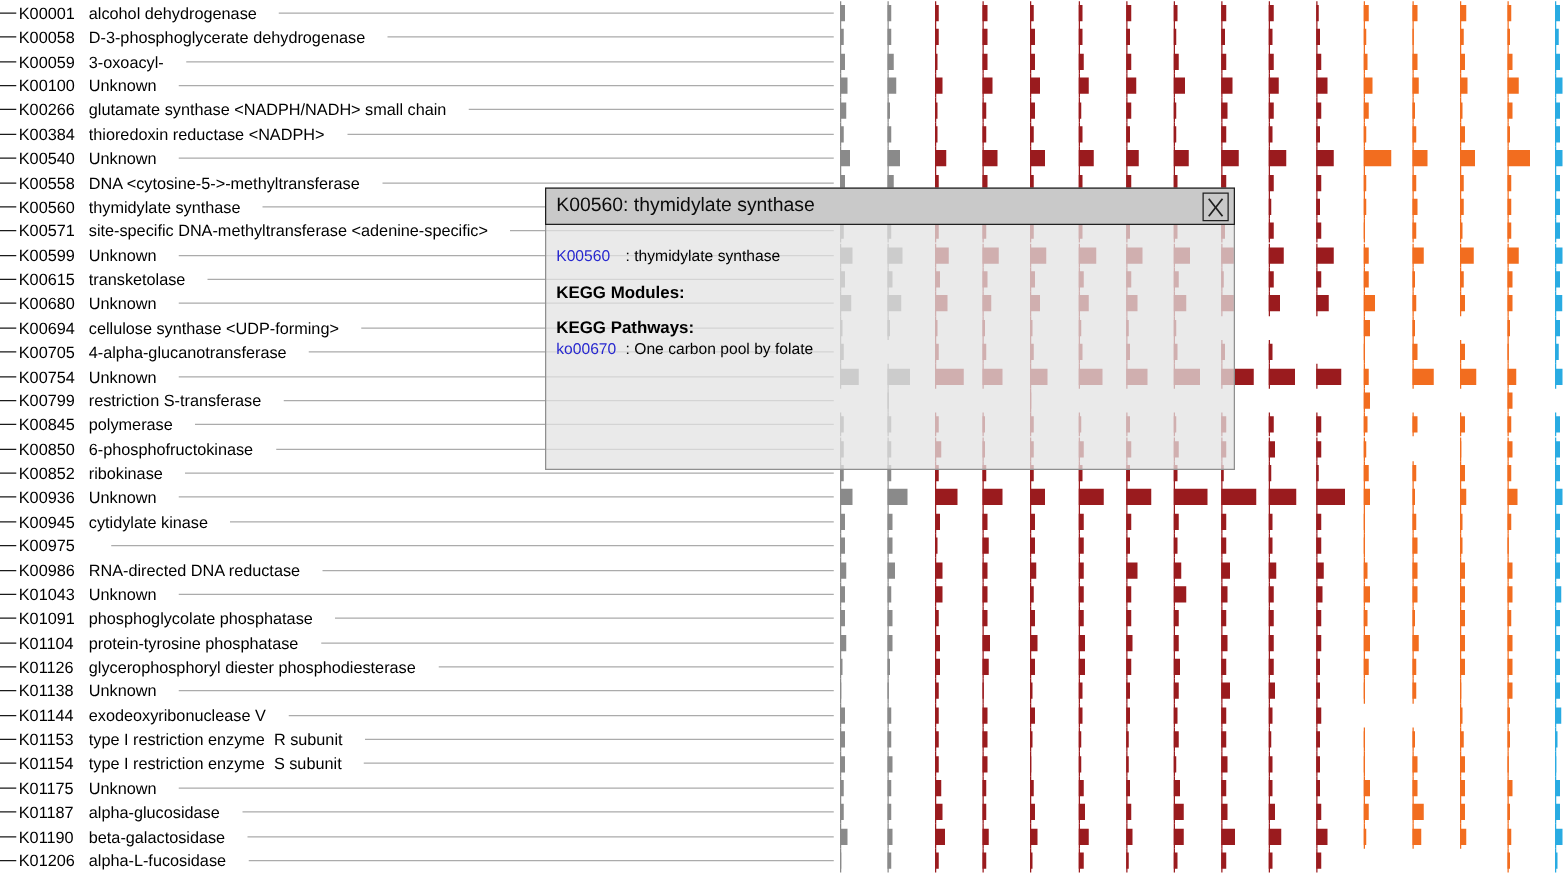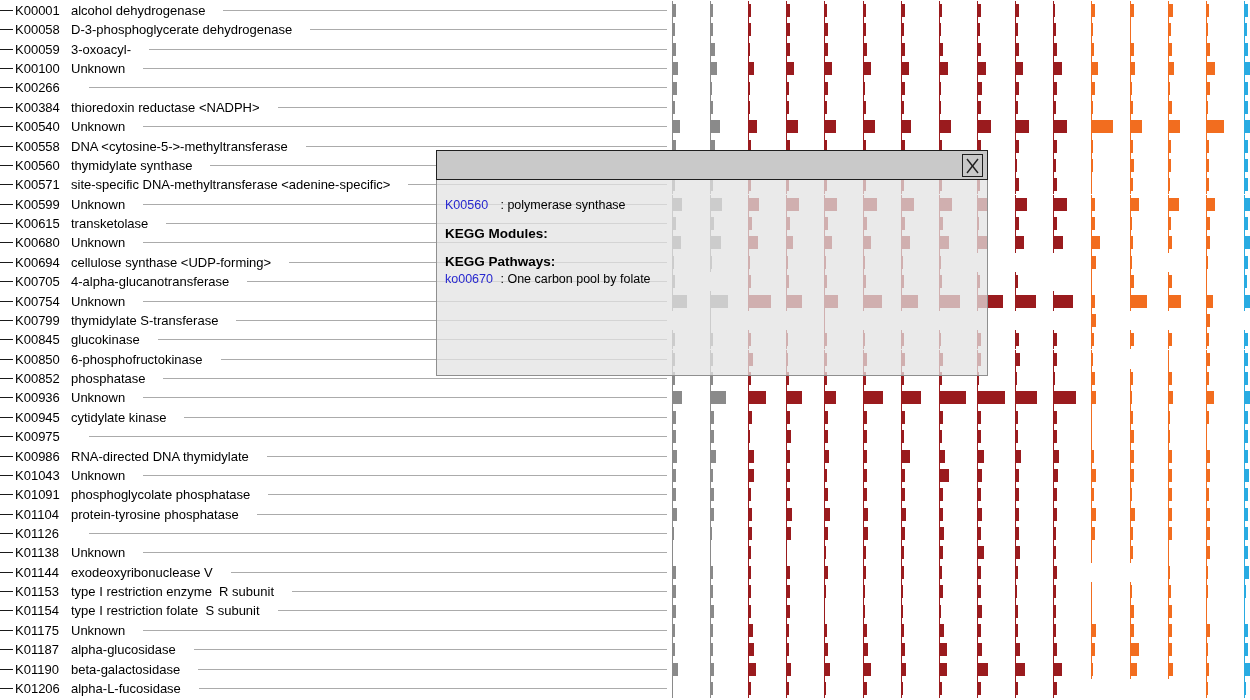--- a/index.html
+++ b/index.html
@@ -200,20 +200,21 @@
     <div class="bar" style="left: 1130px; top: 62.1px; width: 5px; height: 13px; background: rgb(242, 109, 31);"></div>
     <div class="stem" style="left: 1168px; top: 58.9px; width: 1.4px; height: 19.4px; background: rgb(242, 109, 31);"></div>
     <div class="bar" style="left: 1168px; top: 62.1px; width: 5.5px; height: 13px; background: rgb(242, 109, 31);"></div>
     <div class="stem" style="left: 1206px; top: 58.9px; width: 1.4px; height: 19.4px; background: rgb(242, 109, 31);"></div>
     <div class="bar" style="left: 1206px; top: 62.1px; width: 8.5px; height: 13px; background: rgb(242, 109, 31);"></div>
     <div class="stem" style="left: 1244px; top: 58.9px; width: 1.4px; height: 19.4px; background: rgb(41, 171, 226);"></div>
     <div class="bar" style="left: 1244px; top: 62.1px; width: 7px; height: 13px; background: rgb(41, 171, 226);"></div>
     <div class="row-label" style="top: 79.48px;">
       <div class="tree-dash"></div>
       <div class="ko-id">K00266</div>
+      <div class="ko-desc">glutamate synthase &lt;NADPH/NADH&gt; small chain</div>
       <div class="leader"></div>
     </div>
     <div class="stem" style="left: 672px; top: 78.3px; width: 1.4px; height: 19.4px; background: rgb(138, 138, 138);"></div>
     <div class="bar" style="left: 672px; top: 81.5px; width: 4.5px; height: 13px; background: rgb(138, 138, 138);"></div>
     <div class="stem" style="left: 710px; top: 78.3px; width: 1.4px; height: 19.4px; background: rgb(138, 138, 138);"></div>
     <div class="bar" style="left: 710px; top: 81.5px; width: 2px; height: 13px; background: rgb(138, 138, 138);"></div>
     <div class="stem" style="left: 748px; top: 78.3px; width: 1.4px; height: 19.4px; background: rgb(154, 27, 30);"></div>
     <div class="bar" style="left: 748px; top: 81.5px; width: 2px; height: 13px; background: rgb(154, 27, 30);"></div>
     <div class="stem" style="left: 786px; top: 78.3px; width: 1.4px; height: 19.4px; background: rgb(154, 27, 30);"></div>
     <div class="bar" style="left: 786px; top: 81.5px; width: 3px; height: 13px; background: rgb(154, 27, 30);"></div>
@@ -643,35 +644,35 @@
     <div class="bar" style="left: 1130px; top: 294.6px; width: 17px; height: 13px; background: rgb(242, 109, 31);"></div>
     <div class="stem" style="left: 1168px; top: 291.4px; width: 1.4px; height: 19.4px; background: rgb(242, 109, 31);"></div>
     <div class="bar" style="left: 1168px; top: 294.6px; width: 13px; height: 13px; background: rgb(242, 109, 31);"></div>
     <div class="stem" style="left: 1206px; top: 291.4px; width: 1.4px; height: 19.4px; background: rgb(242, 109, 31);"></div>
     <div class="bar" style="left: 1206px; top: 294.6px; width: 7px; height: 13px; background: rgb(242, 109, 31);"></div>
     <div class="stem" style="left: 1244px; top: 291.4px; width: 1.4px; height: 19.4px; background: rgb(41, 171, 226);"></div>
     <div class="bar" style="left: 1244px; top: 294.6px; width: 7px; height: 13px; background: rgb(41, 171, 226);"></div>
     <div class="row-label" style="top: 311.92px;">
       <div class="tree-dash"></div>
       <div class="ko-id">K00799</div>
-      <div class="ko-desc">thymidylate S-transferase</div>
+      <div class="ko-desc">restriction S-transferase</div>
       <div class="leader"></div>
     </div>
     <div class="stem" style="left: 710px; top: 310.7px; width: 1.4px; height: 19.4px; background: rgb(138, 138, 138);"></div>
     <div class="bar" style="left: 710px; top: 313.9px; width: 1px; height: 13px; background: rgb(138, 138, 138);"></div>
     <div class="stem" style="left: 824px; top: 310.7px; width: 1.4px; height: 19.4px; background: rgb(154, 27, 30);"></div>
     <div class="bar" style="left: 824px; top: 313.9px; width: 1px; height: 13px; background: rgb(154, 27, 30);"></div>
     <div class="stem" style="left: 1091px; top: 310.7px; width: 1.4px; height: 19.4px; background: rgb(242, 109, 31);"></div>
     <div class="bar" style="left: 1091px; top: 313.9px; width: 5px; height: 13px; background: rgb(242, 109, 31);"></div>
     <div class="stem" style="left: 1206px; top: 310.7px; width: 1.4px; height: 19.4px; background: rgb(242, 109, 31);"></div>
     <div class="bar" style="left: 1206px; top: 313.9px; width: 3.5px; height: 13px; background: rgb(242, 109, 31);"></div>
     <div class="row-label" style="top: 331.29px;">
       <div class="tree-dash"></div>
       <div class="ko-id">K00845</div>
-      <div class="ko-desc">glucokinase</div>
+      <div class="ko-desc">polymerase</div>
       <div class="leader"></div>
     </div>
     <div class="stem" style="left: 672px; top: 330.1px; width: 1.4px; height: 19.4px; background: rgb(138, 138, 138);"></div>
     <div class="bar" style="left: 672px; top: 333.3px; width: 3px; height: 13px; background: rgb(138, 138, 138);"></div>
     <div class="stem" style="left: 710px; top: 330.1px; width: 1.4px; height: 19.4px; background: rgb(138, 138, 138);"></div>
     <div class="bar" style="left: 710px; top: 333.3px; width: 3px; height: 13px; background: rgb(138, 138, 138);"></div>
     <div class="stem" style="left: 748px; top: 330.1px; width: 1.4px; height: 19.4px; background: rgb(154, 27, 30);"></div>
     <div class="bar" style="left: 748px; top: 333.3px; width: 3px; height: 13px; background: rgb(154, 27, 30);"></div>
     <div class="stem" style="left: 786px; top: 330.1px; width: 1.4px; height: 19.4px; background: rgb(154, 27, 30);"></div>
     <div class="bar" style="left: 786px; top: 333.3px; width: 2px; height: 13px; background: rgb(154, 27, 30);"></div>
@@ -731,21 +732,21 @@
     <div class="bar" style="left: 1091px; top: 352.7px; width: 2px; height: 13px; background: rgb(242, 109, 31);"></div>
     <div class="stem" style="left: 1168px; top: 349.5px; width: 1.4px; height: 19.4px; background: rgb(242, 109, 31);"></div>
     <div class="bar" style="left: 1168px; top: 352.7px; width: 1px; height: 13px; background: rgb(242, 109, 31);"></div>
     <div class="stem" style="left: 1206px; top: 349.5px; width: 1.4px; height: 19.4px; background: rgb(242, 109, 31);"></div>
     <div class="bar" style="left: 1206px; top: 352.7px; width: 3.5px; height: 13px; background: rgb(242, 109, 31);"></div>
     <div class="stem" style="left: 1244px; top: 349.5px; width: 1.4px; height: 19.4px; background: rgb(41, 171, 226);"></div>
     <div class="bar" style="left: 1244px; top: 352.7px; width: 4px; height: 13px; background: rgb(41, 171, 226);"></div>
     <div class="row-label" style="top: 370.03px;">
       <div class="tree-dash"></div>
       <div class="ko-id">K00852</div>
-      <div class="ko-desc">phosphatase</div>
+      <div class="ko-desc">ribokinase</div>
       <div class="leader"></div>
     </div>
     <div class="stem" style="left: 672px; top: 368.8px; width: 1.4px; height: 19.4px; background: rgb(138, 138, 138);"></div>
     <div class="bar" style="left: 672px; top: 372px; width: 2.5px; height: 13px; background: rgb(138, 138, 138);"></div>
     <div class="stem" style="left: 710px; top: 368.8px; width: 1.4px; height: 19.4px; background: rgb(138, 138, 138);"></div>
     <div class="bar" style="left: 710px; top: 372px; width: 2.5px; height: 13px; background: rgb(138, 138, 138);"></div>
     <div class="stem" style="left: 748px; top: 368.8px; width: 1.4px; height: 19.4px; background: rgb(154, 27, 30);"></div>
     <div class="bar" style="left: 748px; top: 372px; width: 2.5px; height: 13px; background: rgb(154, 27, 30);"></div>
     <div class="stem" style="left: 786px; top: 368.8px; width: 1.4px; height: 19.4px; background: rgb(154, 27, 30);"></div>
     <div class="bar" style="left: 786px; top: 372px; width: 2.5px; height: 13px; background: rgb(154, 27, 30);"></div>
@@ -882,21 +883,21 @@
     <div class="bar" style="left: 1130px; top: 430.1px; width: 3.5px; height: 13px; background: rgb(242, 109, 31);"></div>
     <div class="stem" style="left: 1168px; top: 427px; width: 1.4px; height: 19.4px; background: rgb(242, 109, 31);"></div>
     <div class="bar" style="left: 1168px; top: 430.1px; width: 2px; height: 13px; background: rgb(242, 109, 31);"></div>
     <div class="stem" style="left: 1206px; top: 427px; width: 1.4px; height: 19.4px; background: rgb(242, 109, 31);"></div>
     <div class="bar" style="left: 1206px; top: 430.1px; width: 1px; height: 13px; background: rgb(242, 109, 31);"></div>
     <div class="stem" style="left: 1244px; top: 427px; width: 1.4px; height: 19.4px; background: rgb(41, 171, 226);"></div>
     <div class="bar" style="left: 1244px; top: 430.1px; width: 4px; height: 13px; background: rgb(41, 171, 226);"></div>
     <div class="row-label" style="top: 447.51px;">
       <div class="tree-dash"></div>
       <div class="ko-id">K00986</div>
-      <div class="ko-desc">RNA-directed DNA thymidylate</div>
+      <div class="ko-desc">RNA-directed DNA reductase</div>
       <div class="leader"></div>
     </div>
     <div class="stem" style="left: 672px; top: 446.3px; width: 1.4px; height: 19.4px; background: rgb(138, 138, 138);"></div>
     <div class="bar" style="left: 672px; top: 449.5px; width: 4.5px; height: 13px; background: rgb(138, 138, 138);"></div>
     <div class="stem" style="left: 710px; top: 446.3px; width: 1.4px; height: 19.4px; background: rgb(138, 138, 138);"></div>
     <div class="bar" style="left: 710px; top: 449.5px; width: 5.5px; height: 13px; background: rgb(138, 138, 138);"></div>
     <div class="stem" style="left: 748px; top: 446.3px; width: 1.4px; height: 19.4px; background: rgb(154, 27, 30);"></div>
     <div class="bar" style="left: 748px; top: 449.5px; width: 6px; height: 13px; background: rgb(154, 27, 30);"></div>
     <div class="stem" style="left: 786px; top: 446.3px; width: 1.4px; height: 19.4px; background: rgb(154, 27, 30);"></div>
     <div class="bar" style="left: 786px; top: 449.5px; width: 3.5px; height: 13px; background: rgb(154, 27, 30);"></div>
@@ -1034,20 +1035,21 @@
     <div class="bar" style="left: 1130px; top: 507.6px; width: 5px; height: 13px; background: rgb(242, 109, 31);"></div>
     <div class="stem" style="left: 1168px; top: 504.4px; width: 1.4px; height: 19.4px; background: rgb(242, 109, 31);"></div>
     <div class="bar" style="left: 1168px; top: 507.6px; width: 4px; height: 13px; background: rgb(242, 109, 31);"></div>
     <div class="stem" style="left: 1206px; top: 504.4px; width: 1.4px; height: 19.4px; background: rgb(242, 109, 31);"></div>
     <div class="bar" style="left: 1206px; top: 507.6px; width: 4px; height: 13px; background: rgb(242, 109, 31);"></div>
     <div class="stem" style="left: 1244px; top: 504.4px; width: 1.4px; height: 19.4px; background: rgb(41, 171, 226);"></div>
     <div class="bar" style="left: 1244px; top: 507.6px; width: 4px; height: 13px; background: rgb(41, 171, 226);"></div>
     <div class="row-label" style="top: 524.99px;">
       <div class="tree-dash"></div>
       <div class="ko-id">K01126</div>
+      <div class="ko-desc">glycerophosphoryl diester phosphodiesterase</div>
       <div class="leader"></div>
     </div>
     <div class="stem" style="left: 672px; top: 523.8px; width: 1.4px; height: 19.4px; background: rgb(138, 138, 138);"></div>
     <div class="bar" style="left: 672px; top: 527px; width: 2px; height: 13px; background: rgb(138, 138, 138);"></div>
     <div class="stem" style="left: 710px; top: 523.8px; width: 1.4px; height: 19.4px; background: rgb(138, 138, 138);"></div>
     <div class="bar" style="left: 710px; top: 527px; width: 2px; height: 13px; background: rgb(138, 138, 138);"></div>
     <div class="stem" style="left: 748px; top: 523.8px; width: 1.4px; height: 19.4px; background: rgb(154, 27, 30);"></div>
     <div class="bar" style="left: 748px; top: 527px; width: 3.5px; height: 13px; background: rgb(154, 27, 30);"></div>
     <div class="stem" style="left: 786px; top: 523.8px; width: 1.4px; height: 19.4px; background: rgb(154, 27, 30);"></div>
     <div class="bar" style="left: 786px; top: 527px; width: 4.5px; height: 13px; background: rgb(154, 27, 30);"></div>
@@ -1181,21 +1183,21 @@
     <div class="bar" style="left: 1130px; top: 585.1px; width: 2px; height: 13px; background: rgb(242, 109, 31);"></div>
     <div class="stem" style="left: 1168px; top: 581.9px; width: 1.4px; height: 19.4px; background: rgb(242, 109, 31);"></div>
     <div class="bar" style="left: 1168px; top: 585.1px; width: 3px; height: 13px; background: rgb(242, 109, 31);"></div>
     <div class="stem" style="left: 1206px; top: 581.9px; width: 1.4px; height: 19.4px; background: rgb(242, 109, 31);"></div>
     <div class="bar" style="left: 1206px; top: 585.1px; width: 2px; height: 13px; background: rgb(242, 109, 31);"></div>
     <div class="stem" style="left: 1244px; top: 581.9px; width: 1.4px; height: 19.4px; background: rgb(41, 171, 226);"></div>
     <div class="bar" style="left: 1244px; top: 585.1px; width: 2px; height: 13px; background: rgb(41, 171, 226);"></div>
     <div class="row-label" style="top: 602.47px;">
       <div class="tree-dash"></div>
       <div class="ko-id">K01154</div>
-      <div class="ko-desc">type I restriction folate  S subunit</div>
+      <div class="ko-desc">type I restriction enzyme  S subunit</div>
       <div class="leader"></div>
     </div>
     <div class="stem" style="left: 672px; top: 601.3px; width: 1.4px; height: 19.4px; background: rgb(138, 138, 138);"></div>
     <div class="bar" style="left: 672px; top: 604.5px; width: 4px; height: 13px; background: rgb(138, 138, 138);"></div>
     <div class="stem" style="left: 710px; top: 601.3px; width: 1.4px; height: 19.4px; background: rgb(138, 138, 138);"></div>
     <div class="bar" style="left: 710px; top: 604.5px; width: 4px; height: 13px; background: rgb(138, 138, 138);"></div>
     <div class="stem" style="left: 748px; top: 601.3px; width: 1.4px; height: 19.4px; background: rgb(154, 27, 30);"></div>
     <div class="bar" style="left: 748px; top: 604.5px; width: 3px; height: 13px; background: rgb(154, 27, 30);"></div>
     <div class="stem" style="left: 786px; top: 601.3px; width: 1.4px; height: 19.4px; background: rgb(154, 27, 30);"></div>
     <div class="bar" style="left: 786px; top: 604.5px; width: 4px; height: 13px; background: rgb(154, 27, 30);"></div>
@@ -1366,26 +1368,27 @@
     <div class="stem" style="left: 1053px; top: 678.8px; width: 1.4px; height: 19.4px; background: rgb(154, 27, 30);"></div>
     <div class="bar" style="left: 1053px; top: 682px; width: 3.5px; height: 13px; background: rgb(154, 27, 30);"></div>
     <div class="stem" style="left: 1206px; top: 678.8px; width: 1.4px; height: 19.4px; background: rgb(242, 109, 31);"></div>
     <div class="bar" style="left: 1206px; top: 682px; width: 1.5px; height: 13px; background: rgb(242, 109, 31);"></div>
     <div class="stem" style="left: 1244px; top: 678.8px; width: 1.4px; height: 19.4px; background: rgb(41, 171, 226);"></div>
     <div class="bar" style="left: 1244px; top: 682px; width: 2px; height: 13px; background: rgb(41, 171, 226);"></div>
   </div>
 
 <div class="popup" id="popup" style="left:436px;top:150px;width:552px;height:226px;">
   <div class="popup-titlebar">
+    <span class="popup-title">K00560: thymidylate synthase</span>
     <div class="popup-close">
       <svg width="13" height="16" viewBox="0 0 13 16">
         <line x1="1" y1="1" x2="12" y2="15" stroke="#1f1f1f" stroke-width="1.4"></line>
         <line x1="12" y1="1" x2="1" y2="15" stroke="#1f1f1f" stroke-width="1.4"></line>
       </svg>
     </div>
   </div>
   <div class="popup-body" id="popup-body">
-      <div class="sec-entry"><span class="klink">K00560</span><span> : polymerase synthase</span></div>
+      <div class="sec-entry"><span class="klink">K00560</span><span> : thymidylate synthase</span></div>
       <div class="sec-heading">KEGG Modules:</div>
       <div class="sec-heading">KEGG Pathways:</div>
       <div class="sec-entry"><span class="klink">ko00670</span><span> : One carbon pool by folate</span></div>
     </div>
 </div>
 
 </body></html>

